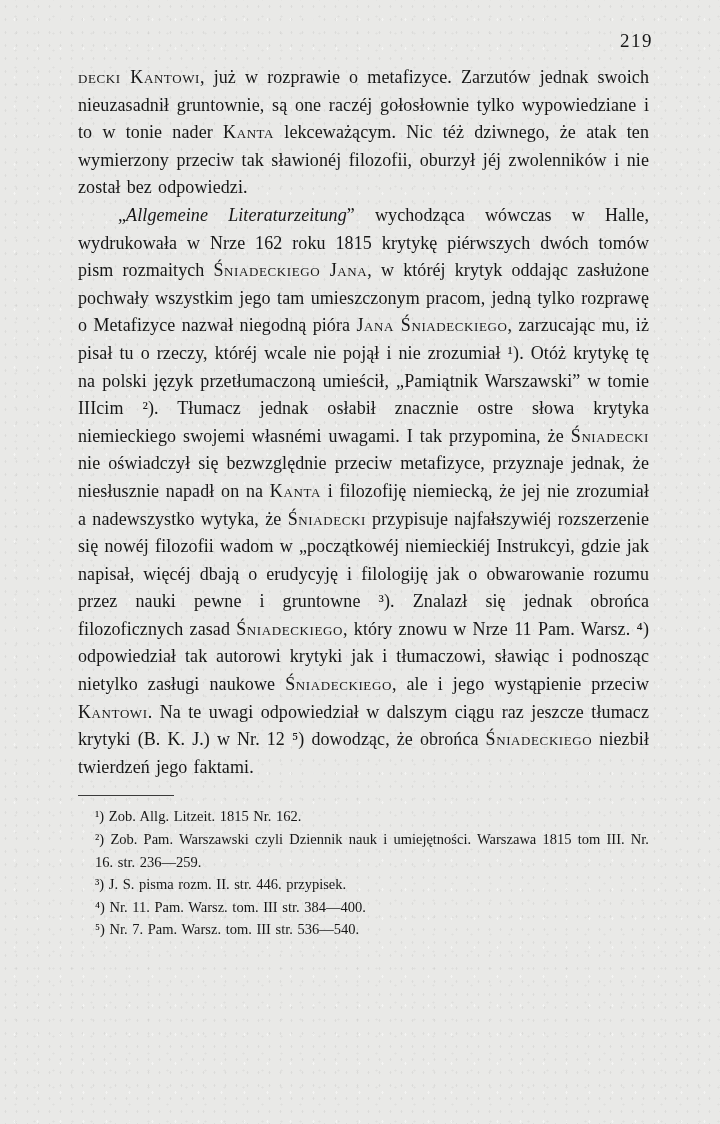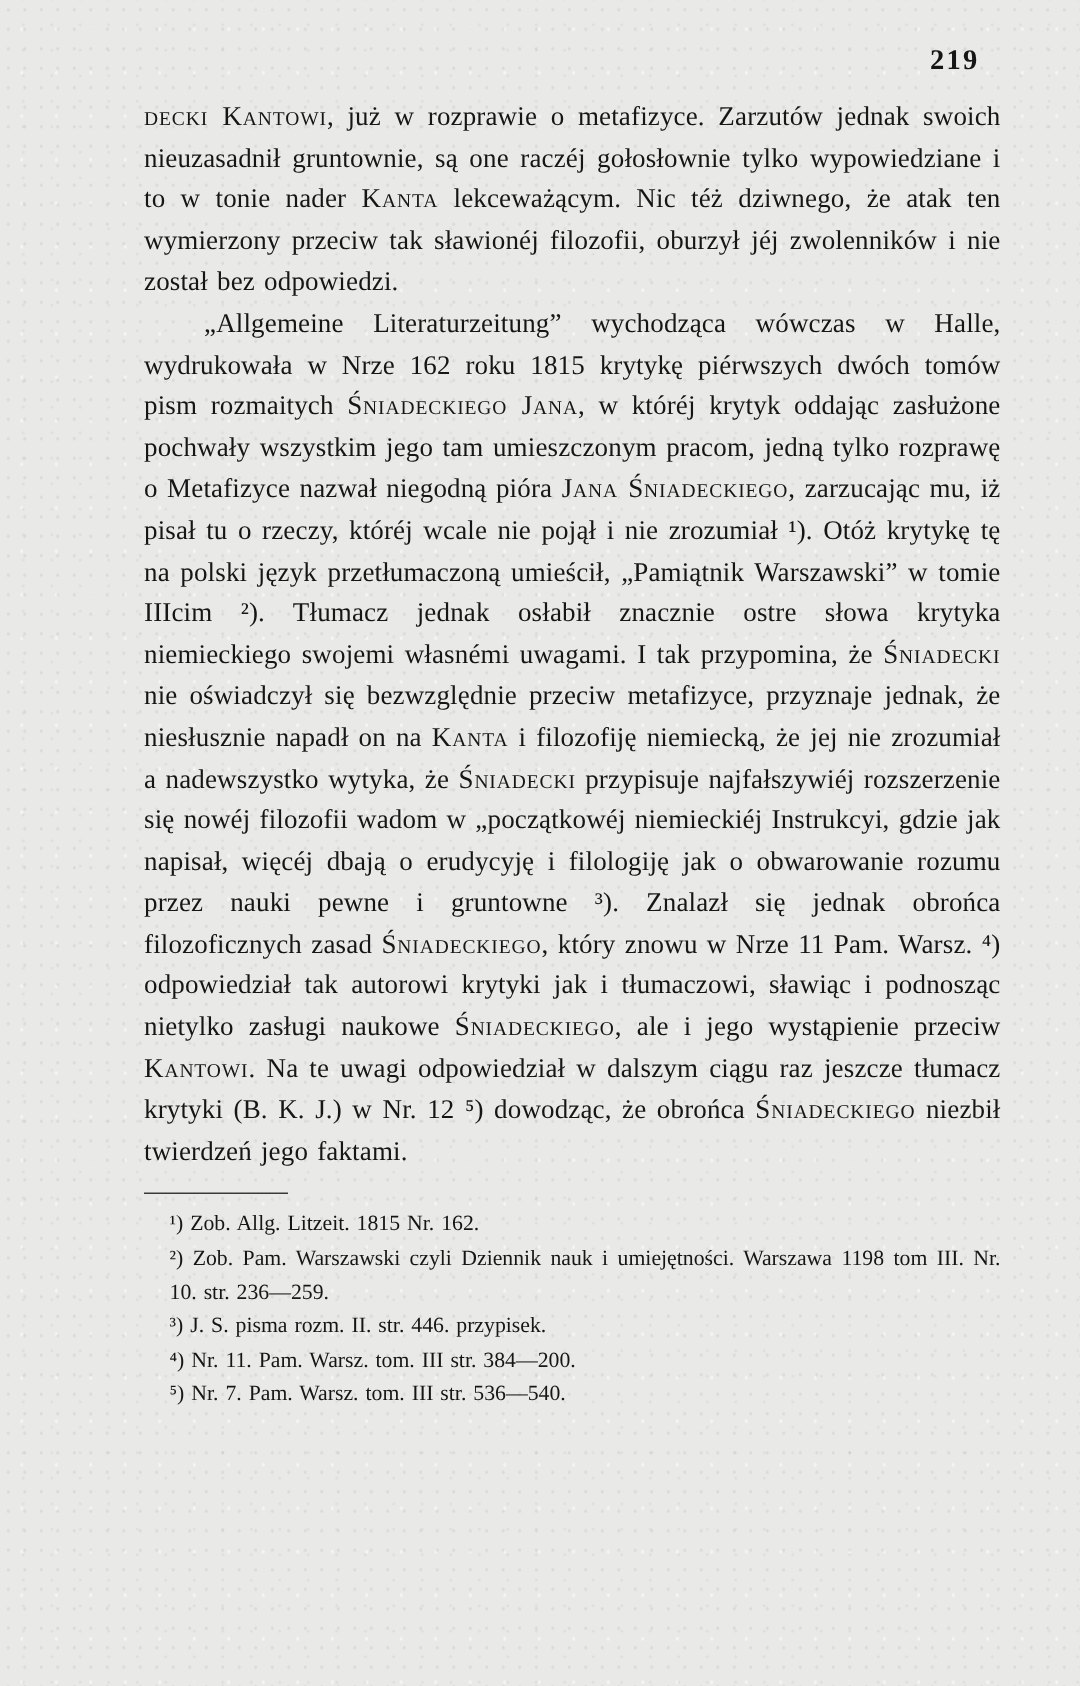--- a/index.html
+++ b/index.html
@@ -20,45 +20,46 @@
     background-size: 11px 13px, 19px 17px, 23px 29px;
     background-position: 0 0, 6px 8px, 3px 5px;
     font-family: "Liberation Serif", "DejaVu Serif", serif;
     color: #161616;
   }
   .page-number {
     position: absolute;
     top: 30px;
     right: 67px;
     font-size: 19px;
-    font-weight: bold;
+    font-weight: normal;
     letter-spacing: 1.5px;
   }
   .content {
     position: absolute;
-    left: 96px;
+    left: 78px;
     top: 64px;
     width: 571px;
   }
   .para {
     margin: 0;
     font-size: 18px;
     line-height: 27.6px;
     text-align: justify;
     letter-spacing: 0.1px;
     word-spacing: 1.5px;
   }
   .para.indented {
     text-indent: 40px;
   }
   .sc {
     font-variant: small-caps;
     letter-spacing: 0.6px;
   }
   .it {
+    font-style: italic;
   }
   .footnotes {
     margin-top: 14px;
   }
   .footnote-sep {
     width: 96px;
     height: 0;
     border-top: 1.5px solid #3a3a3a;
     margin: 0 0 9px 0;
   }
@@ -77,19 +78,19 @@
 
 <div class="content">
 
   <p class="para"><span class="sc">decki Kantowi</span><span>, już w rozprawie o metafizyce. Zarzutów jednak swoich nieuzasadnił gruntownie, są one raczéj gołosłownie tylko wypowiedziane i to w tonie nader </span><span class="sc">Kanta</span><span> lekceważącym. Nic téż dziwnego, że atak ten wymierzony przeciw tak sławionéj filozofii, oburzył jéj zwolenników i nie został bez odpowiedzi.</span></p>
 
   <p class="para indented"><span>„</span><span class="it">Allgemeine Literaturzeitung</span><span>” wychodząca wówczas w Halle, wydrukowała w Nrze 162 roku 1815 krytykę piérwszych dwóch tomów pism rozmaitych </span><span class="sc">Śniadeckiego Jana</span><span>, w któréj krytyk oddając zasłużone pochwały wszystkim jego tam umieszczonym pracom, jedną tylko rozprawę o Metafizyce nazwał niegodną pióra </span><span class="sc">Jana Śniadeckiego</span><span>, zarzucając mu, iż pisał tu o rzeczy, któréj wcale nie pojął i nie zrozumiał ¹). Otóż krytykę tę na polski język przetłumaczoną umieścił, „Pamiątnik Warszawski” w tomie IIIcim ²). Tłumacz jednak osłabił znacznie ostre słowa krytyka niemieckiego swojemi własnémi uwagami. I tak przypomina, że </span><span class="sc">Śniadecki</span><span> nie oświadczył się bezwzględnie przeciw metafizyce, przyznaje jednak, że niesłusznie napadł on na </span><span class="sc">Kanta</span><span> i filozofiję niemiecką, że jej nie zrozumiał a nadewszystko wytyka, że </span><span class="sc">Śniadecki</span><span> przypisuje najfałszywiéj rozszerzenie się nowéj filozofii wadom w „początkowéj niemieckiéj Instrukcyi, gdzie jak napisał, więcéj dbają o erudycyję i filologiję jak o obwarowanie rozumu przez nauki pewne i gruntowne ³). Znalazł się jednak obrońca filozoficznych zasad </span><span class="sc">Śniadeckiego</span><span>, który znowu w Nrze 11 Pam. Warsz. ⁴) odpowiedział tak autorowi krytyki jak i tłumaczowi, sławiąc i podnosząc nietylko zasługi naukowe </span><span class="sc">Śniadeckiego</span><span>, ale i jego wystąpienie przeciw </span><span class="sc">Kantowi</span><span>. Na te uwagi odpowiedział w dalszym ciągu raz jeszcze tłumacz krytyki (B. K. J.) w Nr. 12 ⁵) dowodząc, że obrońca </span><span class="sc">Śniadeckiego</span><span> niezbił twierdzeń jego faktami.</span></p>
 
   <div class="footnotes">
     <div class="footnote-sep"></div>
     <div class="footnote">¹) Zob. Allg. Litzeit. 1815 Nr. 162.</div>
-    <div class="footnote">²) Zob. Pam. Warszawski czyli Dziennik nauk i umiejętności. Warszawa 1198 tom III. Nr. 10. str. 236—259.</div>
+    <div class="footnote">²) Zob. Pam. Warszawski czyli Dziennik nauk i umiejętności. Warszawa 1815 tom III. Nr. 16. str. 236—259.</div>
     <div class="footnote">³) J. S. pisma rozm. II. str. 446. przypisek.</div>
-    <div class="footnote">⁴) Nr. 11. Pam. Warsz. tom. III str. 384—200.</div>
+    <div class="footnote">⁴) Nr. 11. Pam. Warsz. tom. III str. 384—400.</div>
     <div class="footnote">⁵) Nr. 7. Pam. Warsz. tom. III str. 536—540.</div>
   </div>
 
 </div>
 
 </body></html>

